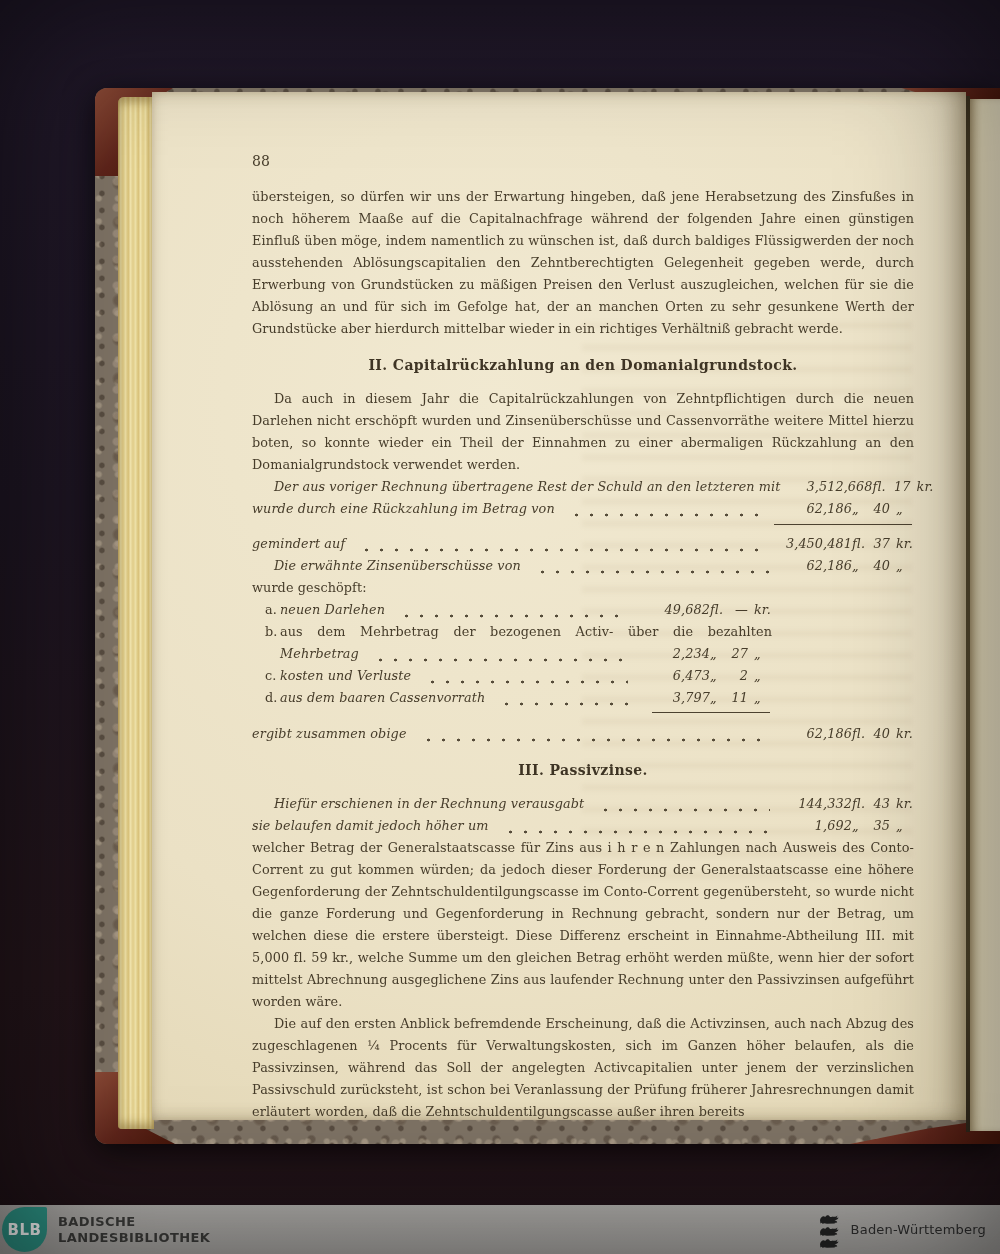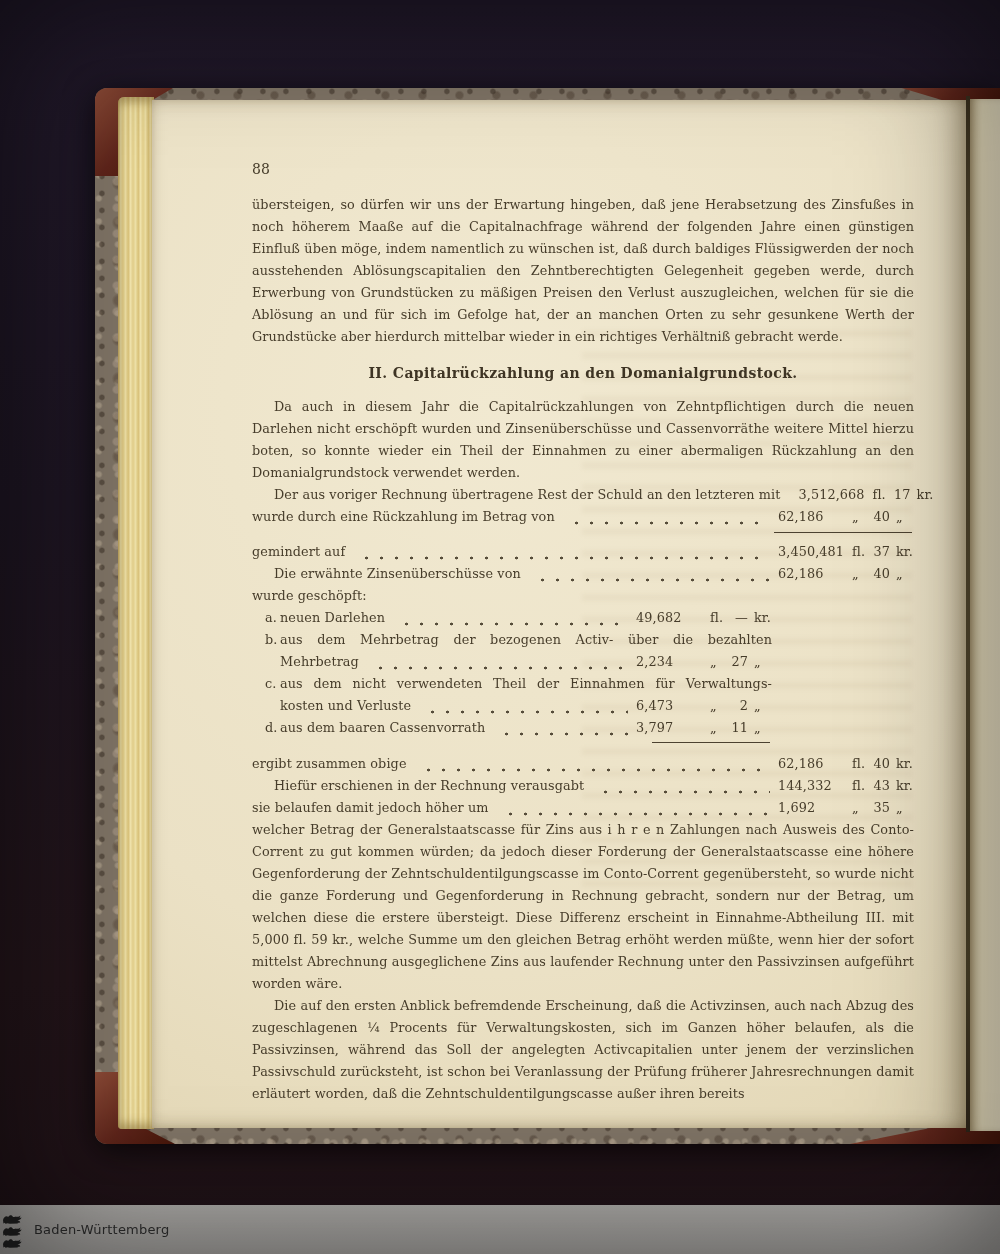--- a/index.html
+++ b/index.html
@@ -34,21 +34,21 @@
   .leather.br{right:0;bottom:0;width:150px;height:26px;clip-path:polygon(52% 40%,100% 0,100% 100%,0 100%);}
 
   .page-edges{
     position:absolute;left:118px;top:97px;width:36px;height:1032px;
     border-radius:6px 0 0 4px;
     background:repeating-linear-gradient(90deg,
       #d7bd72 0px,#f1e4ad 2.5px,#e3cf8a 5px,#efe2a8 7.5px,#dcc77e 10px);
     box-shadow:inset 0 6px 8px rgba(120,95,40,.45), inset 0 -6px 8px rgba(120,95,40,.45);
   }
   .page{
-    position:absolute;left:152px;top:100px;width:814px;height:1028px;
+    position:absolute;left:152px;top:92px;width:814px;height:1028px;
     background:radial-gradient(120% 100% at 42% 30%, #f1e9d1 0%, #ebe1c5 55%, #e3d7b5 85%, #d8caa4 100%);
     box-shadow:inset -20px 0 26px -14px rgba(95,75,40,.5),
                inset 8px 0 14px -10px rgba(95,75,40,.35),
                inset 0 -10px 18px -12px rgba(95,75,40,.4),
                inset 0 10px 16px -12px rgba(95,75,40,.3);
   }
   .bleed{
     position:absolute;left:430px;top:230px;width:330px;height:560px;opacity:.5;
     background:repeating-linear-gradient(180deg, rgba(150,128,92,.14) 0 7px, transparent 7px 22px);
     filter:blur(2.2px);pointer-events:none;
@@ -68,30 +68,30 @@
     position:absolute;left:100px;top:58px;width:662px;
     color:#463c2a;font-size:12.8px;line-height:22px;letter-spacing:.1px;
   }
   .pagenum{font-size:14px;margin-bottom:14px;}
   p.body{margin:0 0 0 0;text-align:justify;}
   p.body.indent{text-indent:22px;}
   .heading{
     text-align:center;font-weight:bold;font-size:14px;letter-spacing:.4px;
     color:#3e3424;margin:14px 0 12px 0;
   }
-  .row{display:flex;align-items:baseline;white-space:nowrap;}
+  .row{display:flex;align-items:baseline;white-space:nowrap;font-style:italic;}
   .row .lbl{flex:0 0 auto;}
   .row .lbl.indent{padding-left:22px;}
   .dots{
     flex:1 1 auto;align-self:flex-end;height:9px;margin:0 8px 0 10px;
     background-image:radial-gradient(circle, rgba(70,60,42,.9) 1.2px, transparent 1.7px);
     background-size:15px 6px;background-repeat:repeat-x;background-position:4px 1px;
   }
   .amt{display:inline-flex;align-items:baseline;}
-  .amt .v{min-width:74px;text-align:left;}
+  .amt .v{min-width:74px;text-align:right;}
   .amt .u1{min-width:18px;}
   .amt .k{min-width:20px;text-align:right;}
   .amt .u2{min-width:18px;padding-left:6px;}            
   .rule-outer{width:138px;margin:4px 2px 8px auto;border-top:1.4px solid #4c4230;}
   .rule-inner{width:118px;margin:3px 144px 10px auto;border-top:1.4px solid #4c4230;}
   .item{position:relative;padding-left:28px;margin-right:142px;}
   .item .marker{position:absolute;left:13px;top:0;}
   .item .l1{text-align:justify;text-align-last:justify;}
 
   
@@ -213,21 +213,20 @@
               <span class="v">2,234</span>
               <span class="u1">„</span>
               <span class="k">27</span>
               <span class="u2">„</span>
             </span>
         </div>
       </div>
 
       <div class="item">
         <span class="marker">c.</span>
-        <div class="l1">aus dem nicht verwendeten Theil der Einnahmen für Verwaltungs-</div>
         <div class="row">
           <span class="lbl">kosten und Verluste</span>
           <span class="dots"></span>
           <span class="amt">
               <span class="v">6,473</span>
               <span class="u1">„</span>
               <span class="k">2</span>
               <span class="u2">„</span>
             </span>
         </div>
@@ -253,20 +252,21 @@
         <span class="lbl">ergibt zusammen obige</span>
         <span class="dots"></span>
         <span class="amt">
             <span class="v">62,186</span>
             <span class="u1">fl.</span>
             <span class="k">40</span>
             <span class="u2">kr.</span>
           </span>
       </div>
 
+      <div class="heading">III. Passivzinse.</div>
 
       <div class="row">
         <span class="lbl indent">Hiefür erschienen in der Rechnung verausgabt</span>
         <span class="dots"></span>
         <span class="amt">
             <span class="v">144,332</span>
             <span class="u1">fl.</span>
             <span class="k">43</span>
             <span class="u2">kr.</span>
           </span>
@@ -286,20 +286,27 @@
       <p class="body">welcher Betrag der Generalstaatscasse für Zins aus i h r e n Zahlungen nach Ausweis des Conto-Corrent zu gut kommen würden; da jedoch dieser Forderung der Generalstaatscasse eine höhere Gegenforderung der Zehntschuldentilgungscasse im Conto-Corrent gegenübersteht, so wurde nicht die ganze Forderung und Gegenforderung in Rechnung gebracht, sondern nur der Betrag, um welchen diese die erstere übersteigt. Diese Differenz erscheint in Einnahme-Abtheilung III. mit 5,000 fl. 59 kr., welche Summe um den gleichen Betrag erhöht werden müßte, wenn hier der sofort mittelst Abrechnung ausgeglichene Zins aus laufender Rechnung unter den Passivzinsen aufgeführt worden wäre.</p>
       <p class="body indent">Die auf den ersten Anblick befremdende Erscheinung, daß die Activzinsen, auch nach Abzug des zugeschlagenen ¼ Procents für Verwaltungskosten, sich im Ganzen höher belaufen, als die Passivzinsen, während das Soll der angelegten Activcapitalien unter jenem der verzinslichen Passivschuld zurücksteht, ist schon bei Veranlassung der Prüfung früherer Jahresrechnungen damit erläutert worden, daß die Zehntschuldentilgungscasse außer ihren bereits</p>
 
     </div>
   </div>
 
   <div class="gutter"></div>
   <div class="right-page"></div>
 
   <div class="footer-bar">
+    <div class="brand">
+      <div class="blb-mark">BLB</div>
+      <div class="lib-name">
+        <div>BADISCHE</div>
+        <div>LANDESBIBLIOTHEK</div>
+      </div>
+    </div>
     <div class="state">
       <svg class="coa" viewBox="0 0 24 36" xmlns="http://www.w3.org/2000/svg">
         <g fill="#232323">
           <path d="M3 8 C4 4.5 6.5 3.6 8.2 5 C9.5 2.8 12 2.8 13 5 C16 4.2 19 5.4 20.5 3.4 L19.6 6 L21.5 5.4 C21 7.2 19.5 8 17.5 8.2 C19.5 8.6 20.4 9.6 20.2 10.6 L17.2 11 L18.4 11.6 L10 11.8 L7 11.2 L5.8 11.9 L4.8 10.8 L3.4 11.5 Z"></path>
           <path d="M3 20 C4 16.5 6.5 15.6 8.2 17 C9.5 14.8 12 14.8 13 17 C16 16.2 19 17.4 20.5 15.4 L19.6 18 L21.5 17.4 C21 19.2 19.5 20 17.5 20.2 C19.5 20.6 20.4 21.6 20.2 22.6 L17.2 23 L18.4 23.6 L10 23.8 L7 23.2 L5.8 23.9 L4.8 22.8 L3.4 23.5 Z"></path>
           <path d="M3 32 C4 28.5 6.5 27.6 8.2 29 C9.5 26.8 12 26.8 13 29 C16 28.2 19 29.4 20.5 27.4 L19.6 30 L21.5 29.4 C21 31.2 19.5 32 17.5 32.2 C19.5 32.6 20.4 33.6 20.2 34.6 L17.2 35 L18.4 35.6 L10 35.8 L7 35.2 L5.8 35.9 L4.8 34.8 L3.4 35.5 Z"></path>
         </g>
       </svg>
       <span class="state-name">Baden-Württemberg</span>
     </div>

